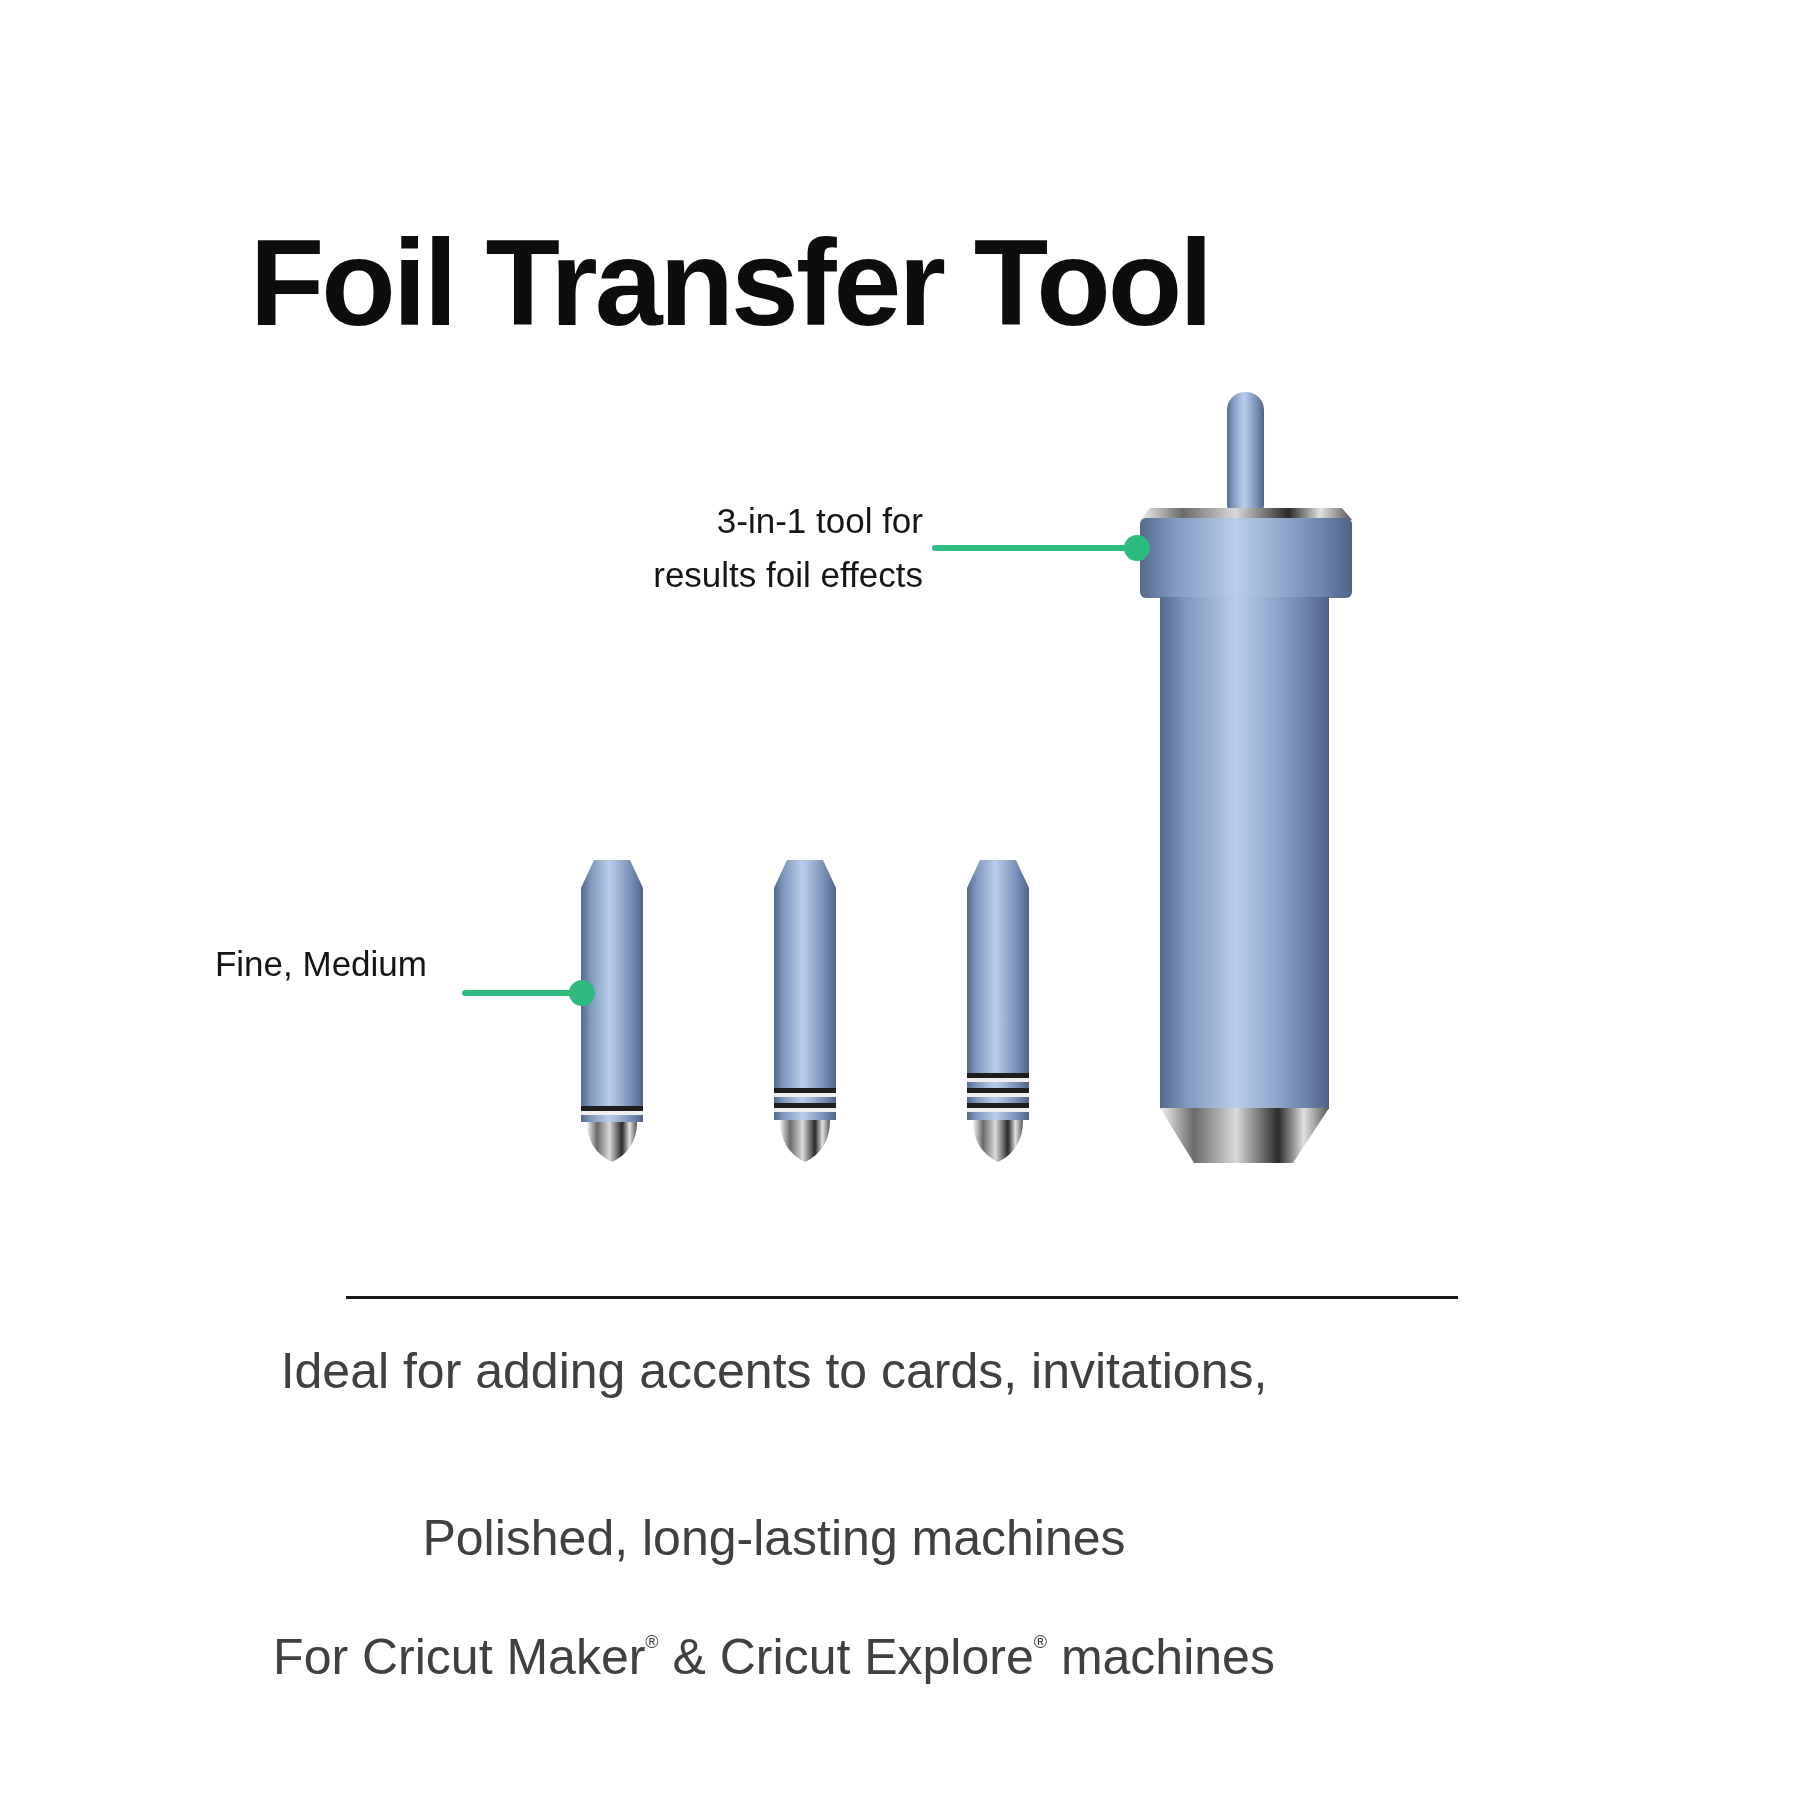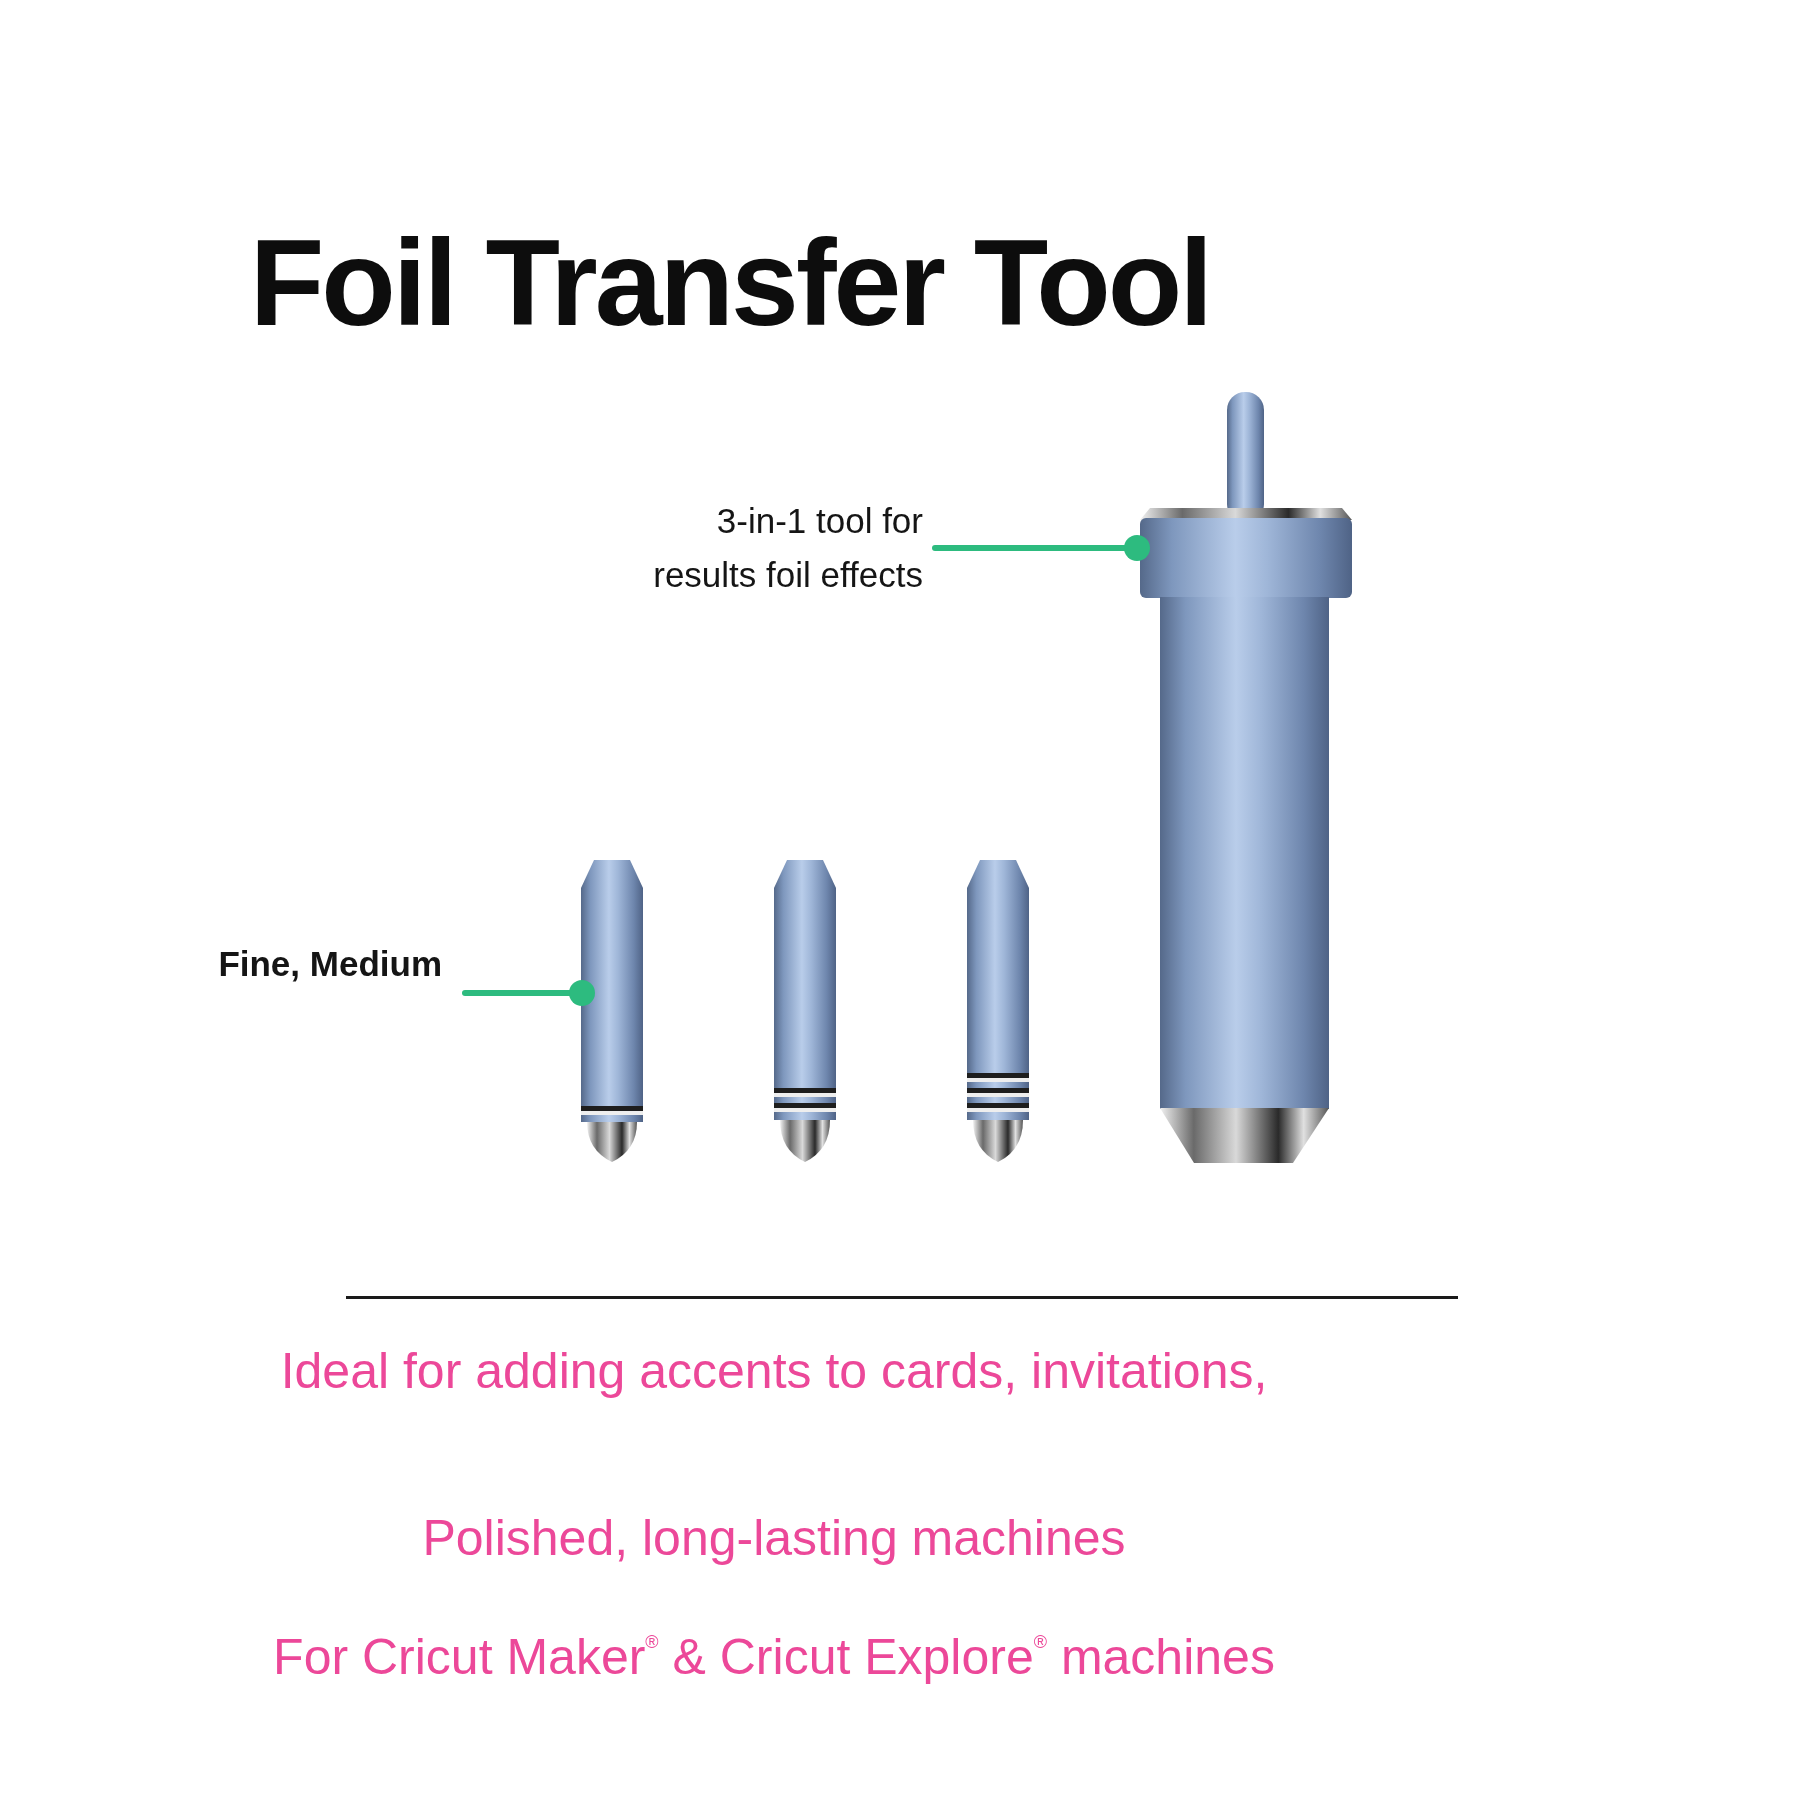--- a/index.html
+++ b/index.html
@@ -5,21 +5,21 @@
   html, body { margin: 0; padding: 0; background: #ffffff; }
   body { width: 1800px; height: 1800px; position: relative; overflow: hidden;
          font-family: "Liberation Sans", "DejaVu Sans", sans-serif; color: #111111; }
   .abs { position: absolute; }
   .title { left: 0; width: 1460px; top: 140px; text-align: center; font-size: 122px;
            font-weight: bold; letter-spacing: -3px; color: #0d0d0d; line-height: 1; }
   .callout-label { font-size: 35px; line-height: 54px; text-align: right; color: #151515; }
   .leader-line { height: 6px; background: #2dbb7f; border-radius: 3px; }
   .leader-dot { width: 26px; height: 26px; border-radius: 50%; background: #2dbb7f; }
   .divider { left: 346px; width: 1112px; top: 1296px; height: 3px; background: #1a1a1a; }
-  .feature { left: 0; width: 1548px; text-align: center; font-size: 50px; line-height: 62px; color: #ec4899; }
+  .feature { left: 0; width: 1548px; text-align: center; font-size: 50px; line-height: 62px; color: #404040; }
   .feature sup { font-size: 18px; vertical-align: 26px; }
   svg { position: absolute; left: 0; top: 0; }
 </style>
 </head>
 <body>
 
 <h1 class="abs title">Foil Transfer Tool</h1>
 
 <svg width="1800" height="1800">
   <defs>
@@ -86,21 +86,21 @@
   </g>
 </svg>
 
 <div class="abs callout-label" style="left:420px; width:503px; top:494px;">
   <div>3-in-1 tool for</div>
   <div>results foil effects</div>
 </div>
 <div class="abs leader-line" style="left:932px; top:545px; width:200px;"></div>
 <div class="abs leader-dot" style="left:1124px; top:535px;"></div>
 
-<div class="abs callout-label" style="left:100px; width:342px; top:937px;font-weight:bold;">
+<div class="abs callout-label" style="left:85px; width:342px; top:937px;">
   <div>Fine, Medium</div>
 </div>
 <div class="abs leader-line" style="left:462px; top:990px; width:120px;"></div>
 <div class="abs leader-dot" style="left:569px; top:980px;"></div>
 
 <div class="abs divider"></div>
 
 <div class="abs feature" style="top:1340px;">
   <div>Ideal for adding accents to cards, invitations,</div>
 </div>

